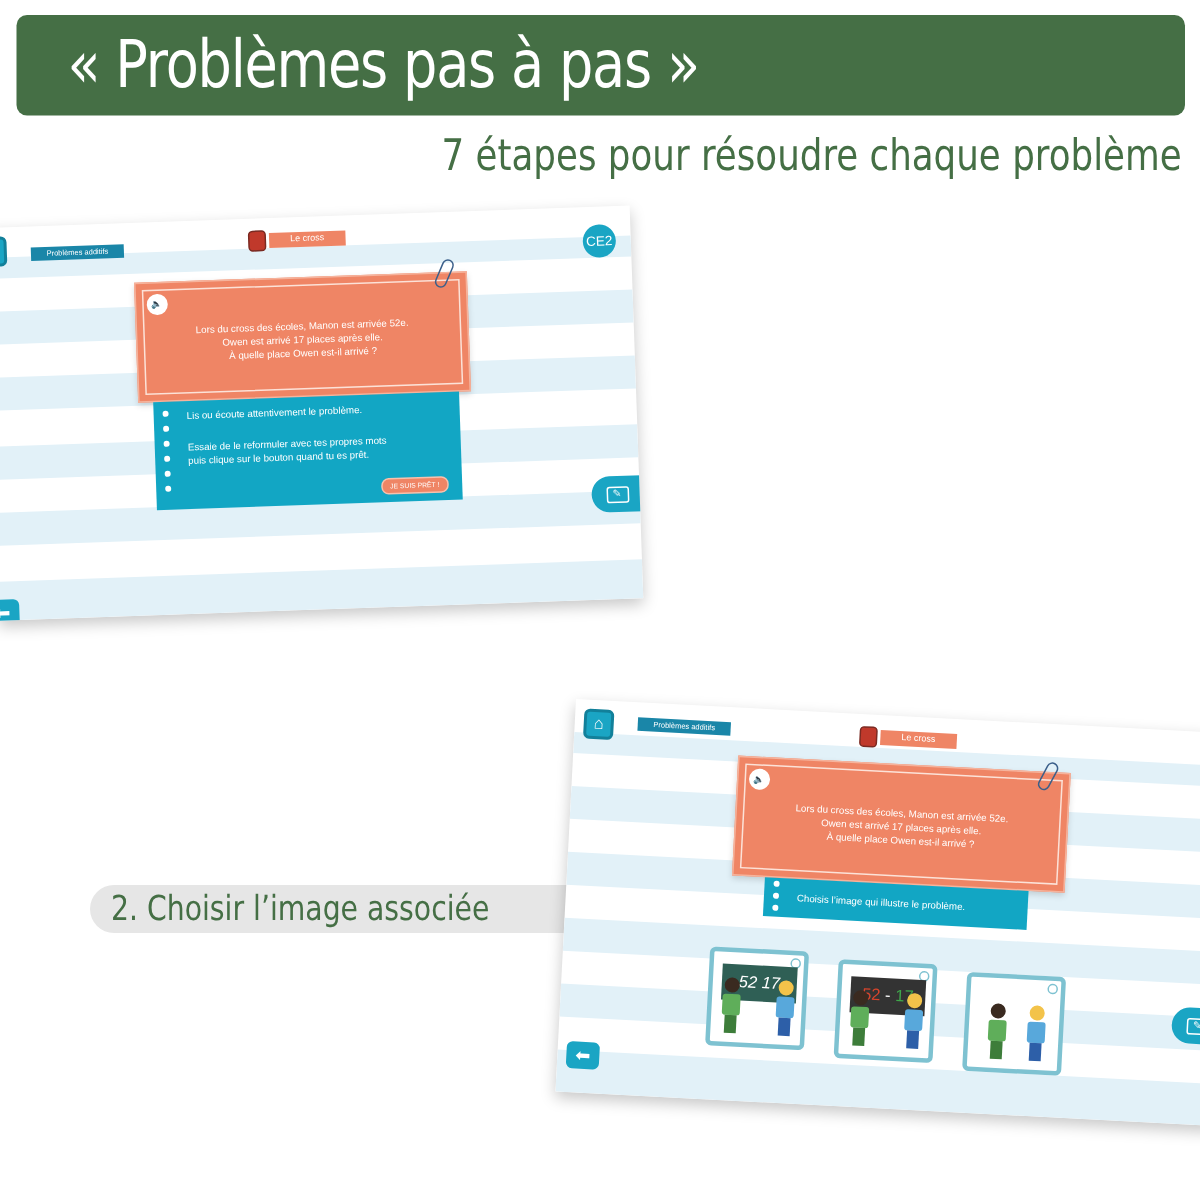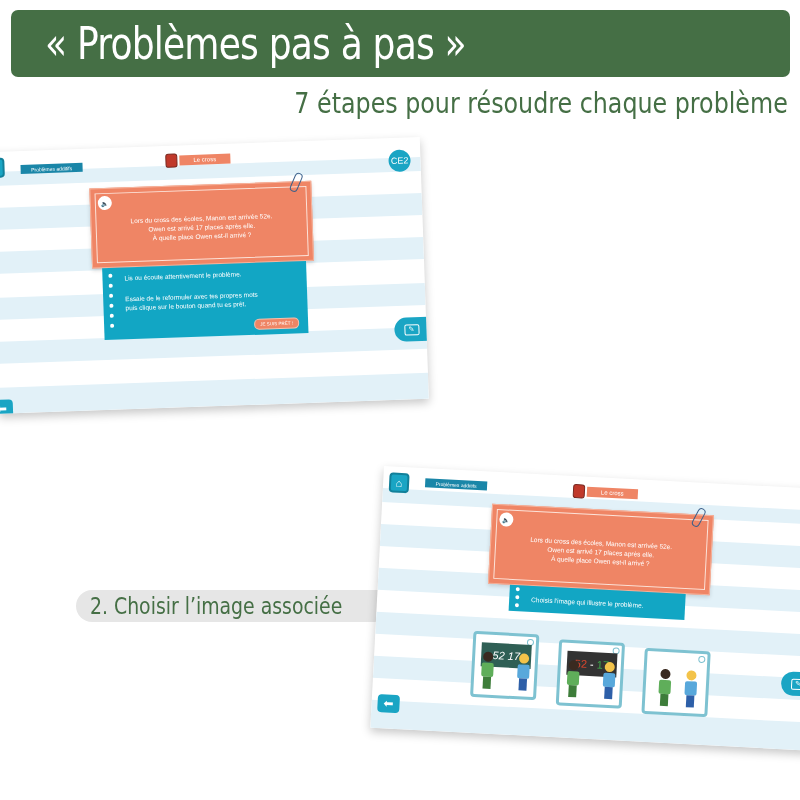--- a/index.html
+++ b/index.html
@@ -15,21 +15,21 @@
     .subtitle { position: absolute; right: 12px; top: 86px; color: #456f45; font-size: 29px; font-family: "DejaVu Sans", sans-serif; transform: scaleX(0.82); transform-origin: right center; white-space: nowrap; }
 
     .step-label {
       position: absolute; background: #e6e6e6; color: #456f45;
       font-family: "DejaVu Sans", sans-serif; font-size: 23px;
       display: flex; align-items: center; height: 32px; border-radius: 16px;
     }
     .step-label span { transform: scaleX(0.82); white-space: nowrap; }
     .step1 { left: 400px; top: 202px; width: 340px; justify-content: flex-end; padding-right: 8px; border-radius: 0 16px 16px 0; }
     .step1 span { transform-origin: right center; }
-    .step2 { left: 76px; top: 590px; width: 320px; padding-left: 14px; border-radius: 16px 0 0 16px; }
+    .step2 { left: 60px; top: 590px; width: 320px; padding-left: 14px; border-radius: 16px 0 0 16px; }
     .step2 span { transform-origin: left center; }
 
     .screen {
       position: absolute; overflow: hidden; background: #ffffff;
       box-shadow: 0 4px 10px rgba(0,0,0,0.22);
     }
     .screen1 { left: -10px; top: 152px; width: 430px; height: 262px; transform: rotate(-2deg); transform-origin: top left; }
     .screen2 { left: 384px; top: 466px; width: 440px; height: 262px; transform: rotate(3deg); transform-origin: top left; }
 
     .stripe { position: absolute; left: 0; width: 100%; background: #e2f1f8; }

